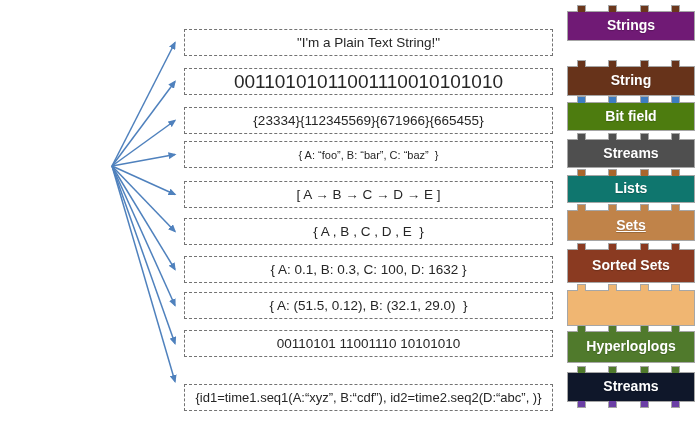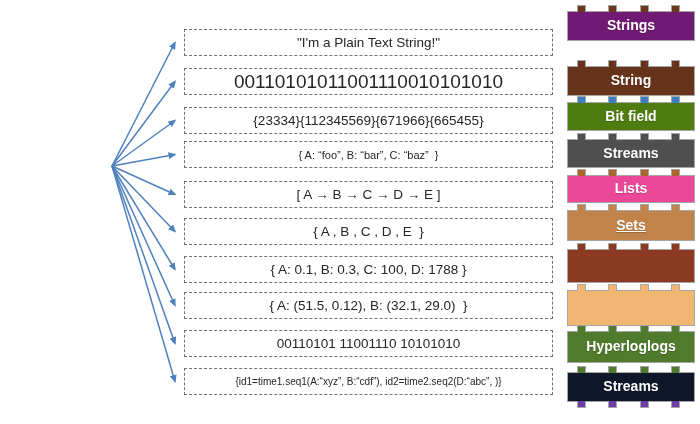--- a/index.html
+++ b/index.html
@@ -89,58 +89,59 @@
       </div>
       <div class="value-box" style="top: 141px; font-size: 11px;"><span>{ A: “foo”, B: “bar”, C: “baz”  }</span></div>
       <div class="brick" style="top: 139px; height: 29px; background: rgb(79, 79, 79);">
         <span style="padding: 0px 4px;">Streams</span>
         <div class="stud top" style="left: 9px; background: rgb(79, 79, 79);"></div>
         <div class="stud top" style="left: 40px; background: rgb(79, 79, 79);"></div>
         <div class="stud top" style="left: 72px; background: rgb(79, 79, 79);"></div>
         <div class="stud top" style="left: 103px; background: rgb(79, 79, 79);"></div>
       </div>
       <div class="value-box" style="top: 181px; font-size: 13.5px;"><span>[ A → B → C → D → E ]</span></div>
-      <div class="brick" style="top: 175px; height: 28px; background: #ec4899;">
+      <div class="brick" style="top: 175px; height: 28px; background: #0f766e;">
         <span style="padding: 0px 4px;">Lists</span>
         <div class="stud top" style="left: 9px; background: rgb(170, 102, 44);"></div>
         <div class="stud top" style="left: 40px; background: rgb(170, 102, 44);"></div>
         <div class="stud top" style="left: 72px; background: rgb(170, 102, 44);"></div>
         <div class="stud top" style="left: 103px; background: rgb(170, 102, 44);"></div>
       </div>
       <div class="value-box" style="top: 218px; font-size: 13.5px;"><span>{ A , B , C , D , E  }</span></div>
       <div class="brick" style="top: 210px; height: 31px; background: rgb(192, 131, 73);">
         <span style="padding: 0px 4px; text-decoration: underline;">Sets</span>
         <div class="stud top" style="left: 9px; background: rgb(192, 131, 73);"></div>
         <div class="stud top" style="left: 40px; background: rgb(192, 131, 73);"></div>
         <div class="stud top" style="left: 72px; background: rgb(192, 131, 73);"></div>
         <div class="stud top" style="left: 103px; background: rgb(192, 131, 73);"></div>
       </div>
-      <div class="value-box" style="top: 256px; font-size: 13.5px;"><span>{ A: 0.1, B: 0.3, C: 100, D: 1788 }</span></div>
+      <div class="value-box" style="top: 256px; font-size: 13.5px;"><span>{ A: 0.1, B: 0.3, C: 100, D: 1632 }</span></div>
       <div class="brick" style="top: 249px; height: 34px; background: rgb(138, 58, 33);">
+        <span style="padding: 0px 4px;">Sorted Sets</span>
         <div class="stud top" style="left: 9px; background: rgb(138, 58, 33);"></div>
         <div class="stud top" style="left: 40px; background: rgb(138, 58, 33);"></div>
         <div class="stud top" style="left: 72px; background: rgb(138, 58, 33);"></div>
         <div class="stud top" style="left: 103px; background: rgb(138, 58, 33);"></div>
       </div>
       <div class="value-box" style="top: 292px; font-size: 13.5px;"><span>{ A: (51.5, 0.12), B: (32.1, 29.0)  }</span></div>
       <div class="brick" style="top: 290px; height: 36px; background: rgb(240, 182, 114); font-size: 13.5px;">
         <div class="stud top" style="left: 9px; background: rgb(240, 182, 114);"></div>
         <div class="stud top" style="left: 40px; background: rgb(240, 182, 114);"></div>
         <div class="stud top" style="left: 72px; background: rgb(240, 182, 114);"></div>
         <div class="stud top" style="left: 103px; background: rgb(240, 182, 114);"></div>
       </div>
       <div class="value-box" style="top: 330px; font-size: 13.5px; text-align: center;"><span>00110101 11001110 10101010</span></div>
       <div class="brick" style="top: 331px; height: 32px; background: rgb(80, 122, 44);">
         <span style="padding: 0px 4px;">Hyperloglogs</span>
         <div class="stud top" style="left: 9px; background: rgb(80, 122, 44);"></div>
         <div class="stud top" style="left: 40px; background: rgb(80, 122, 44);"></div>
         <div class="stud top" style="left: 72px; background: rgb(80, 122, 44);"></div>
         <div class="stud top" style="left: 103px; background: rgb(80, 122, 44);"></div>
       </div>
-      <div class="value-box" style="top: 368px; font-size: 10px;"><span>{id1=time1.seq1(A:“xyz”, B:“cdf”), id2=time2.seq2(D:“abc”, )}</span></div>
+      <div class="value-box" style="top: 384px; font-size: 13px;"><span>{id1=time1.seq1(A:“xyz”, B:“cdf”), id2=time2.seq2(D:“abc”, )}</span></div>
       <div class="brick" style="top: 372px; height: 30px; background: #0f172a;">
         <span style="padding: 0px 4px;">Streams</span>
         <div class="stud top" style="left: 9px; background: rgb(80, 122, 44);"></div>
         <div class="stud top" style="left: 40px; background: rgb(80, 122, 44);"></div>
         <div class="stud top" style="left: 72px; background: rgb(80, 122, 44);"></div>
         <div class="stud top" style="left: 103px; background: rgb(80, 122, 44);"></div>
         <div class="stud bottom" style="left: 9px; background: rgb(107, 63, 166);"></div>
         <div class="stud bottom" style="left: 40px; background: rgb(107, 63, 166);"></div>
         <div class="stud bottom" style="left: 72px; background: rgb(107, 63, 166);"></div>
         <div class="stud bottom" style="left: 103px; background: rgb(107, 63, 166);"></div>

